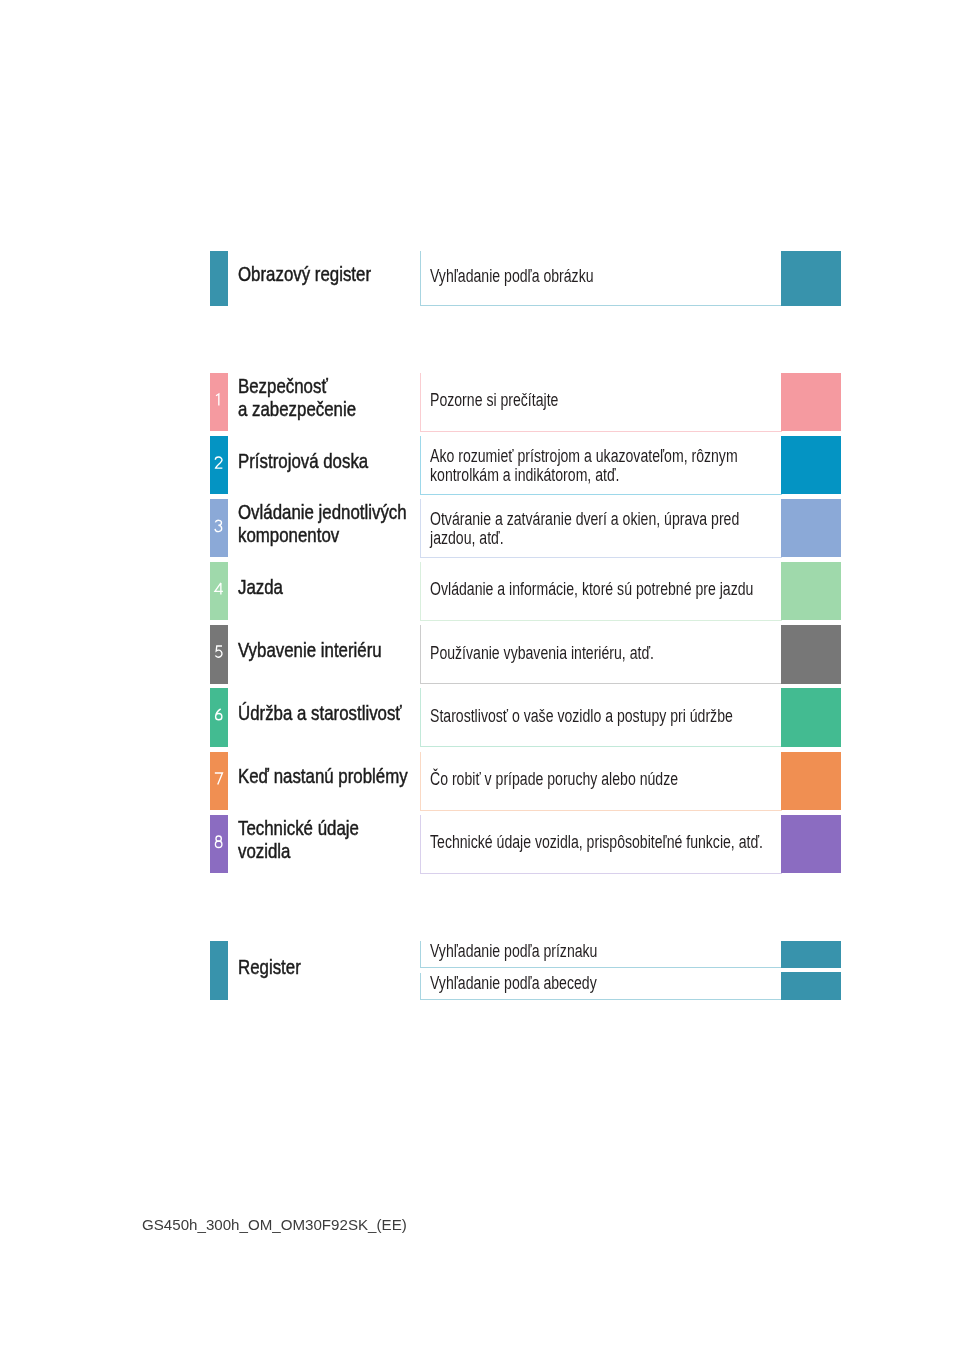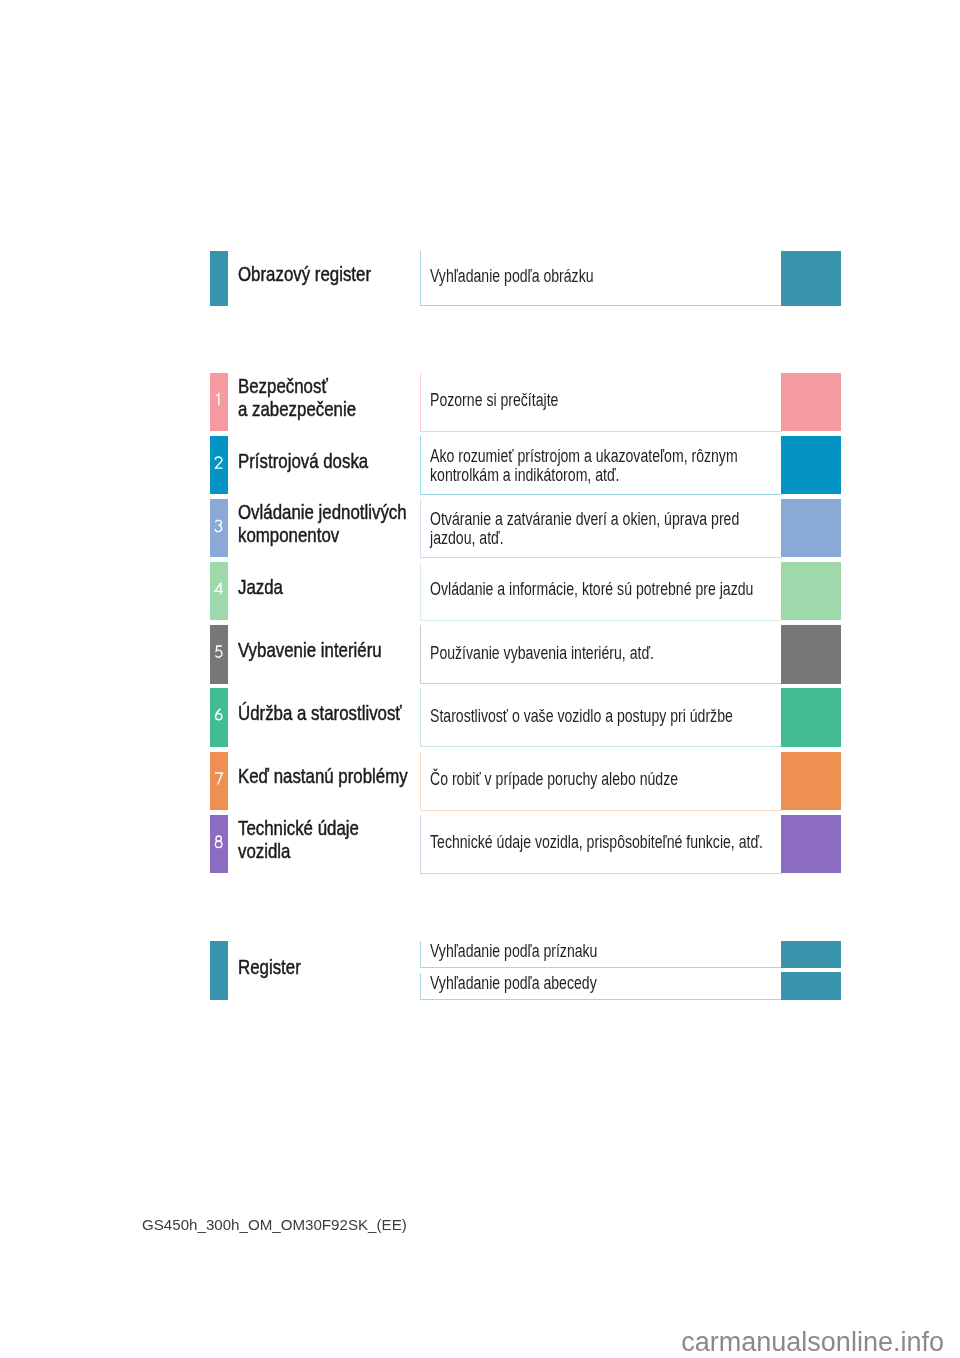--- a/index.html
+++ b/index.html
@@ -151,14 +151,13 @@
   <div id="index-rows">
     <div class="descbox" style="top:940.8px;height:27.7px;border-color:#a8d5e1"></div>
     <div class="desc" style="top:941.2px">Vyhľadanie podľa príznaku</div>
     <div class="block" style="top:940.6px;height:27.7px;background:#3893ac"></div>
     <div class="descbox" style="top:972.6px;height:27.7px;border-color:#a8d5e1"></div>
     <div class="desc" style="top:973px">Vyhľadanie podľa abecedy</div>
     <div class="block" style="top:972.4px;height:27.7px;background:#3893ac"></div>
   </div>
 
   <div class="footer">GS450h_300h_OM_OM30F92SK_(EE)</div>
-  <div class="wm">carmanualsonline.info</div>
 </div>
 
 </body></html>

